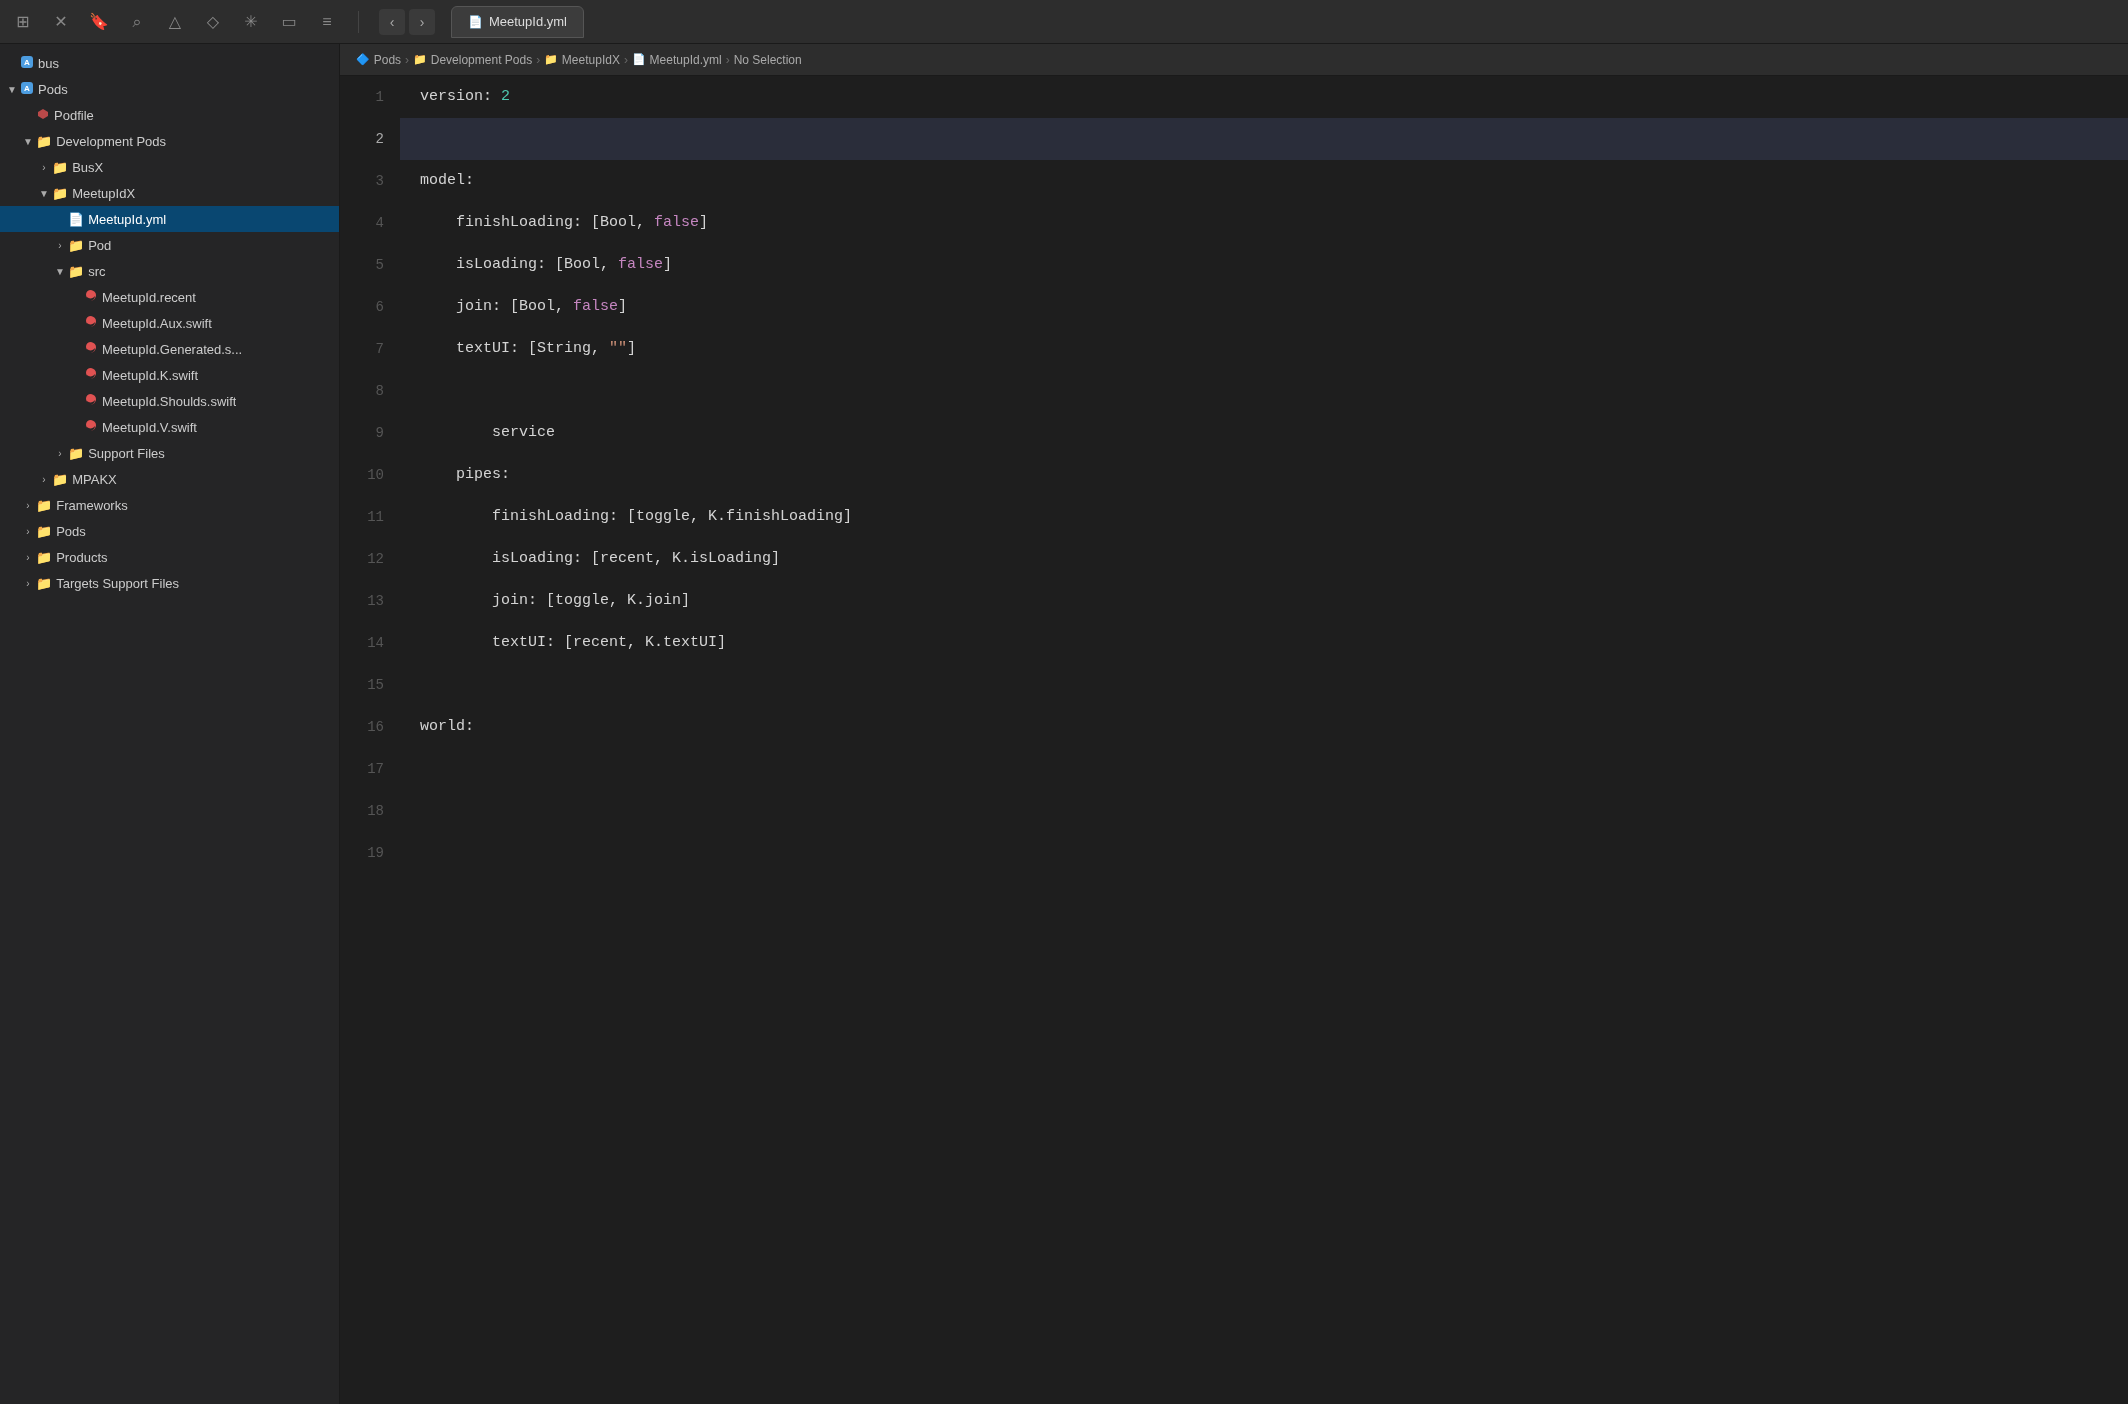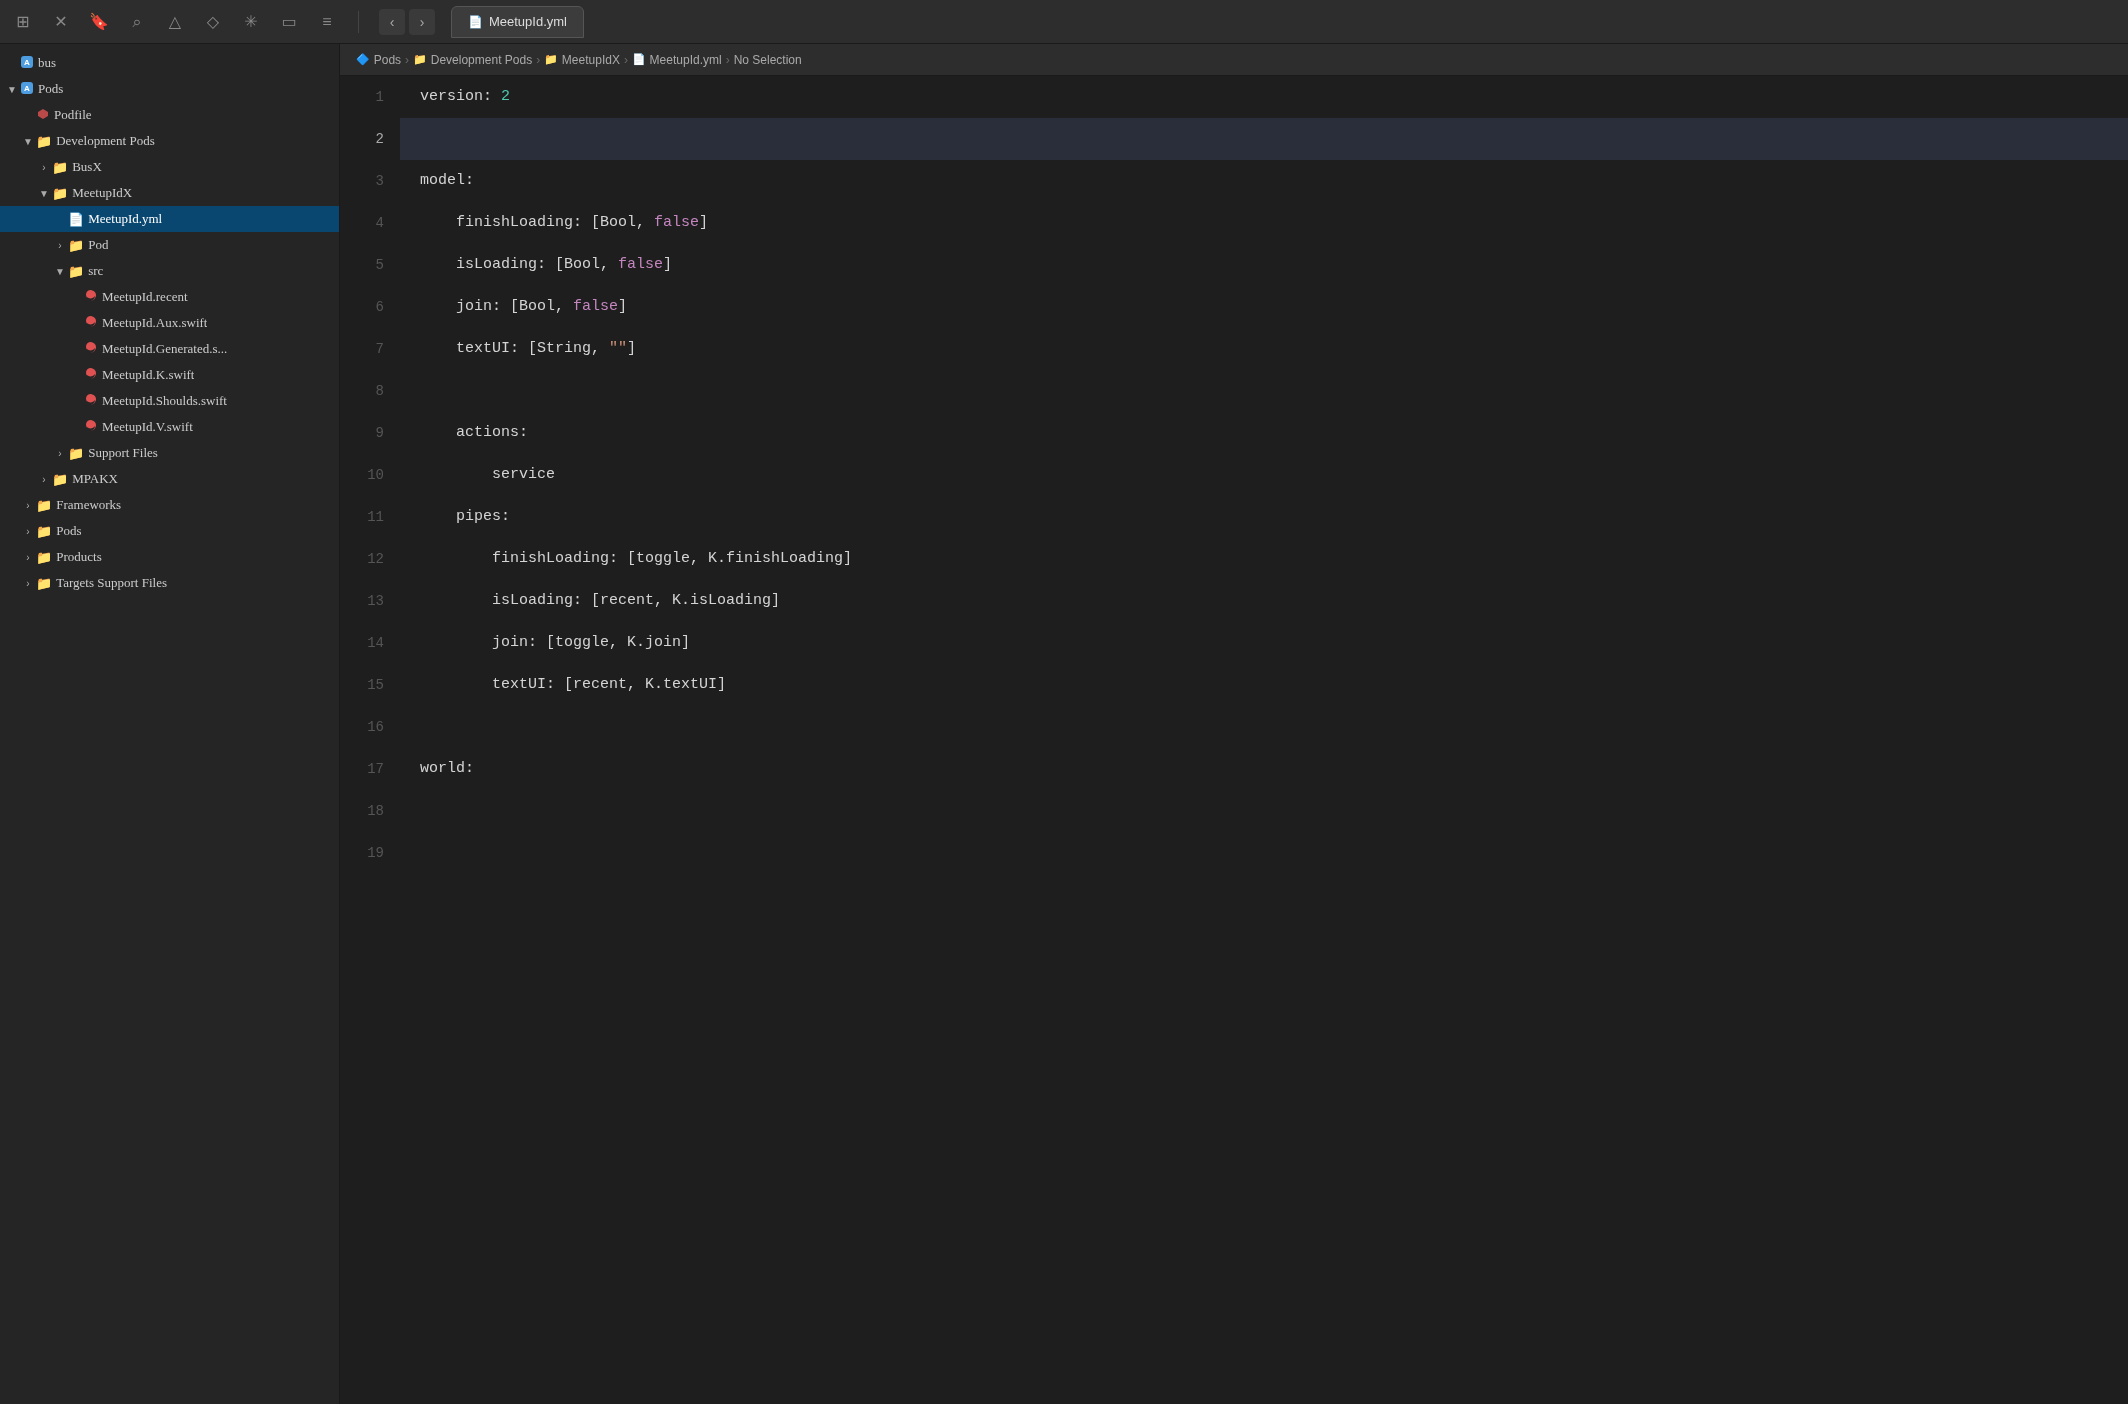--- a/index.html
+++ b/index.html
@@ -117,21 +117,21 @@
       text-align: center;
       font-size: 10px;
       color: #aaa;
       flex-shrink: 0;
     }
     .tree-item .item-icon {
       margin-right: 4px;
       flex-shrink: 0;
       font-size: 14px;
     }
-    .tree-item .item-label { white-space: nowrap; overflow: hidden; text-overflow: ellipsis; font-family: Liberation Serif, serif; }
+    .tree-item .item-label { white-space: nowrap; overflow: hidden; text-overflow: ellipsis; }
 
     
     .breadcrumb {
       height: 32px;
       background: #2d2d2d;
       border-bottom: 1px solid #1a1a1a;
       display: flex;
       align-items: center;
       padding: 0 16px;
       font-size: 12px;
@@ -425,21 +425,20 @@
           </div>
         <div class="code-lines">
         <div class="code-line"><span class="plain">version: </span><span class="kw-number">2</span></div>
             <div class="code-line highlighted"></div>
             <div class="code-line"><span class="plain">model:</span></div>
             <div class="code-line"><span class="plain">    finishLoading: [Bool, </span><span class="kw-purple">false</span><span class="plain">]</span></div>
             <div class="code-line"><span class="plain">    isLoading: [Bool, </span><span class="kw-purple">false</span><span class="plain">]</span></div>
             <div class="code-line"><span class="plain">    join: [Bool, </span><span class="kw-purple">false</span><span class="plain">]</span></div>
             <div class="code-line"><span class="plain">    textUI: [String, </span><span class="kw-string">""</span><span class="plain">]</span></div>
             <div class="code-line"></div>
-            <div class="code-line"><span class="plain">    actions:</span></div>
             <div class="code-line"><span class="plain">        service</span></div>
             <div class="code-line"><span class="plain">    pipes:</span></div>
             <div class="code-line"><span class="plain">        finishLoading: [toggle, K.finishLoading]</span></div>
             <div class="code-line"><span class="plain">        isLoading: [recent, K.isLoading]</span></div>
             <div class="code-line"><span class="plain">        join: [toggle, K.join]</span></div>
             <div class="code-line"><span class="plain">        textUI: [recent, K.textUI]</span></div>
             <div class="code-line"></div>
             <div class="code-line"><span class="plain">world:</span></div>
             <div class="code-line"></div>
           </div>

